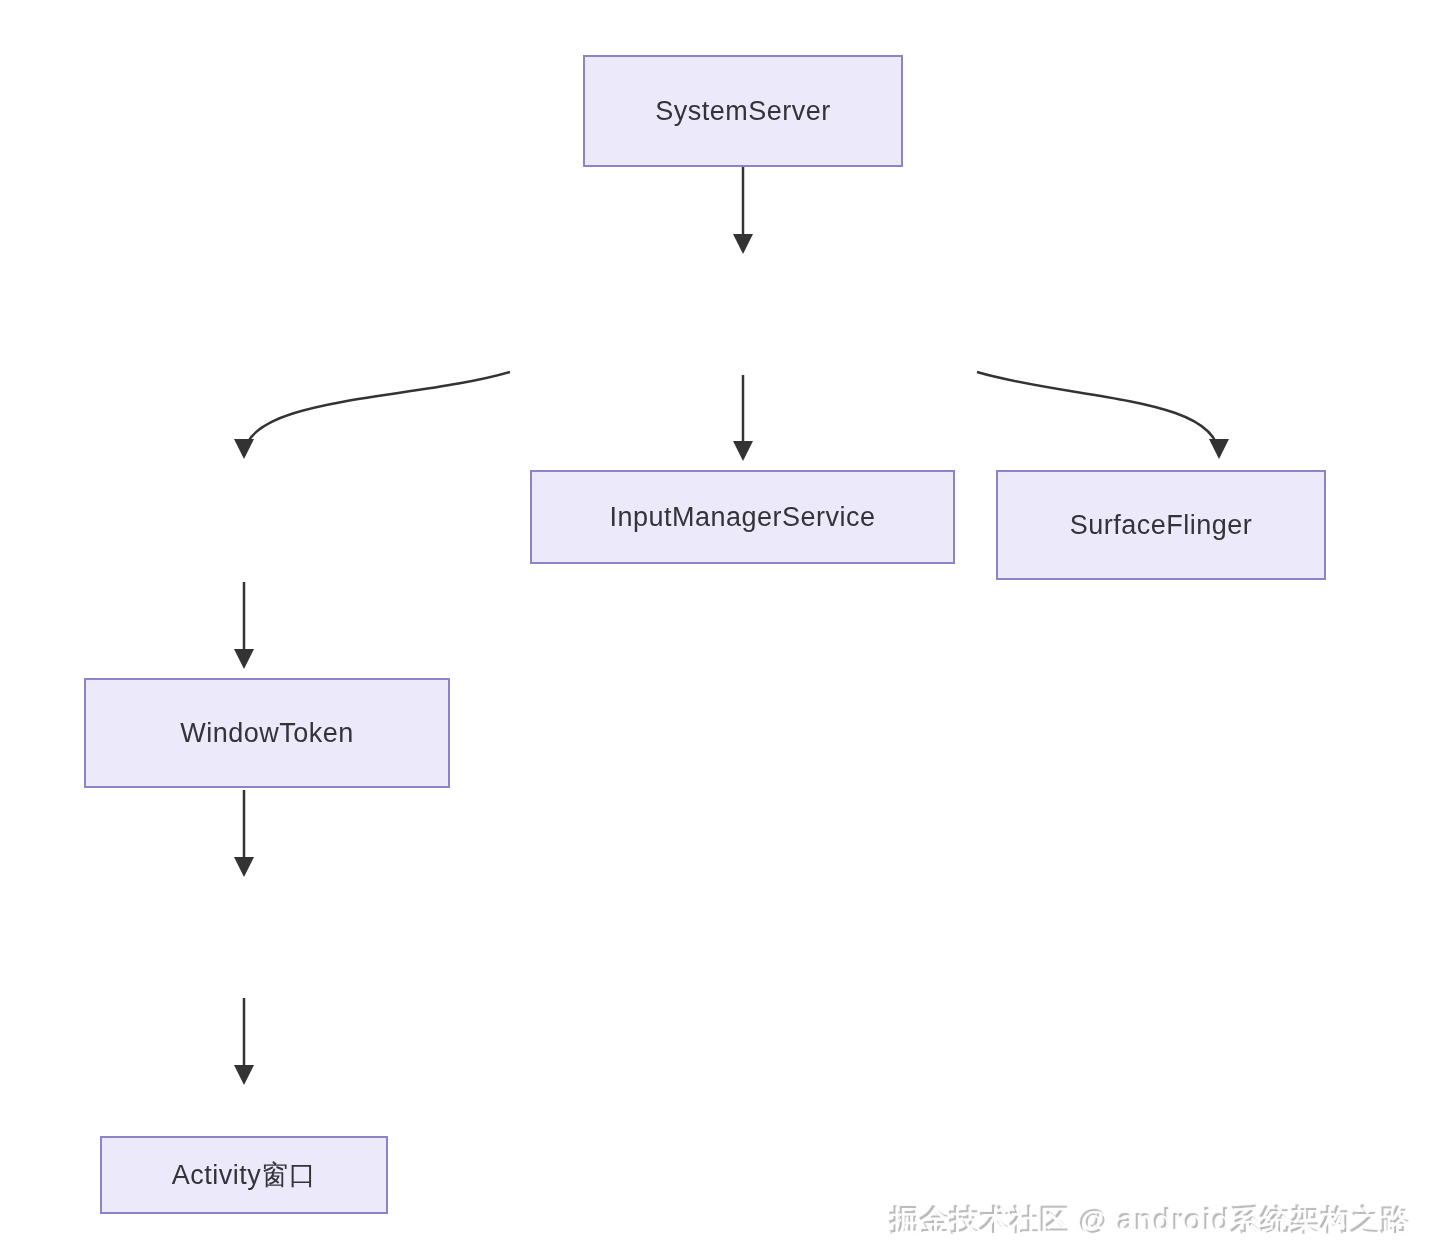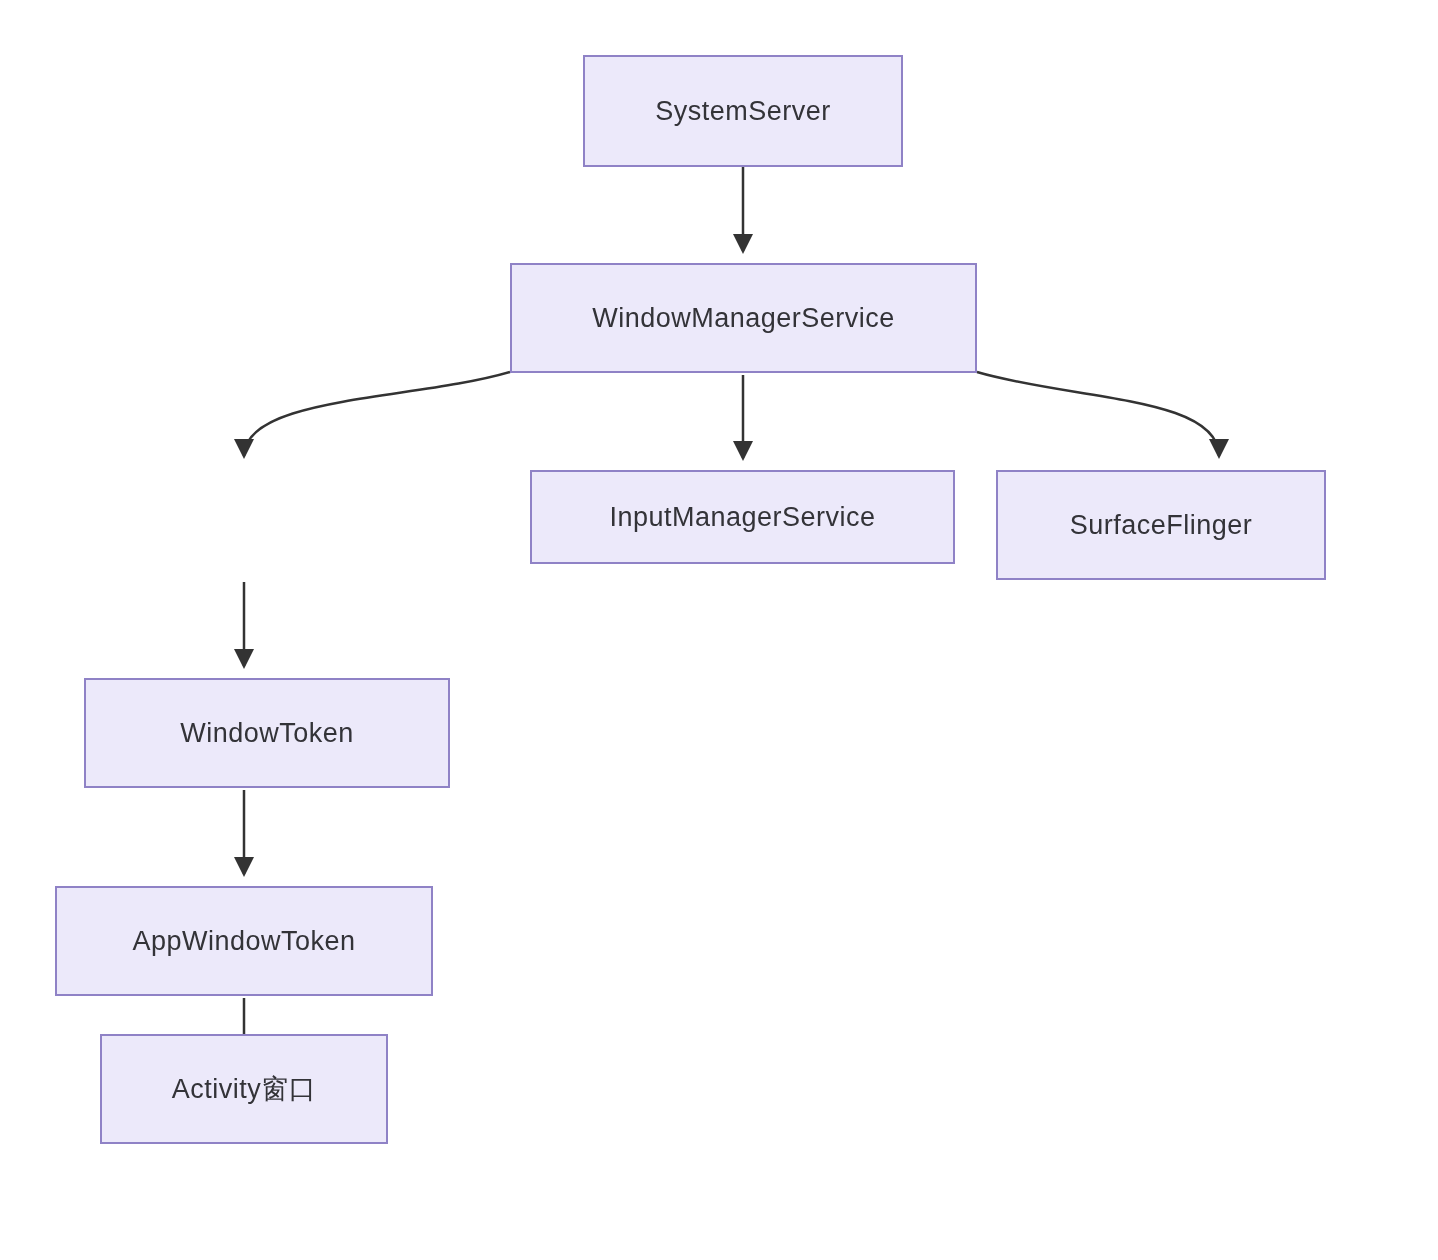--- a/index.html
+++ b/index.html
@@ -74,39 +74,34 @@
 
     <path d="M244,790 L244,874" fill="none" stroke="#333333" stroke-width="2.5" marker-end="url(#arrow)"></path>
 
     <path d="M244,998 L244,1082" fill="none" stroke="#333333" stroke-width="2.5" marker-end="url(#arrow)"></path>
   </svg>
 
   <div class="node" style="left:583px; top:55px; width:320px; height:112px">
     <span>SystemServer</span>
   </div>
 
-  <div class="node" style="left:510px; top:263px; width:467px; height:110px">
-    <span>WindowManagerService</span>
-  </div>
 
 
   <div class="node" style="left:530px; top:470px; width:425px; height:94px">
     <span>InputManagerService</span>
   </div>
 
   <div class="node" style="left:996px; top:470px; width:330px; height:110px">
     <span>SurfaceFlinger</span>
   </div>
 
   <div class="node" style="left:84px; top:678px; width:366px; height:110px">
     <span>WindowToken</span>
   </div>
 
-  <div class="node" style="left:55px; top:886px; width:378px; height:110px">
-    <span>AppWindowToken</span>
-  </div>
 
-  <div class="node" style="left:100px; top:1034px; width:288px; height:110px">
+  <div class="node" style="left:100px; top:1136px; width:288px; height:78px">
     <span>Activity窗口</span>
   </div>
 
+  <div class="watermark">掘金技术社区 @ android系统架构之路</div>
 
 </div>
 
 </body></html>

